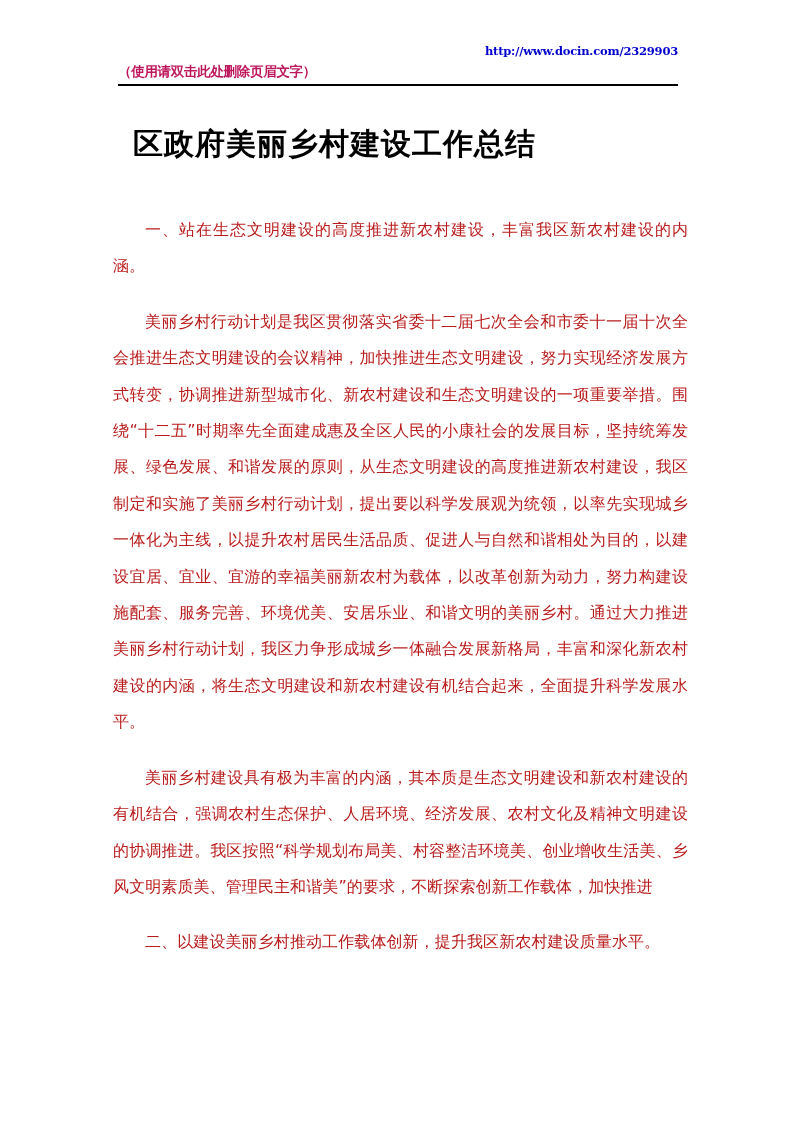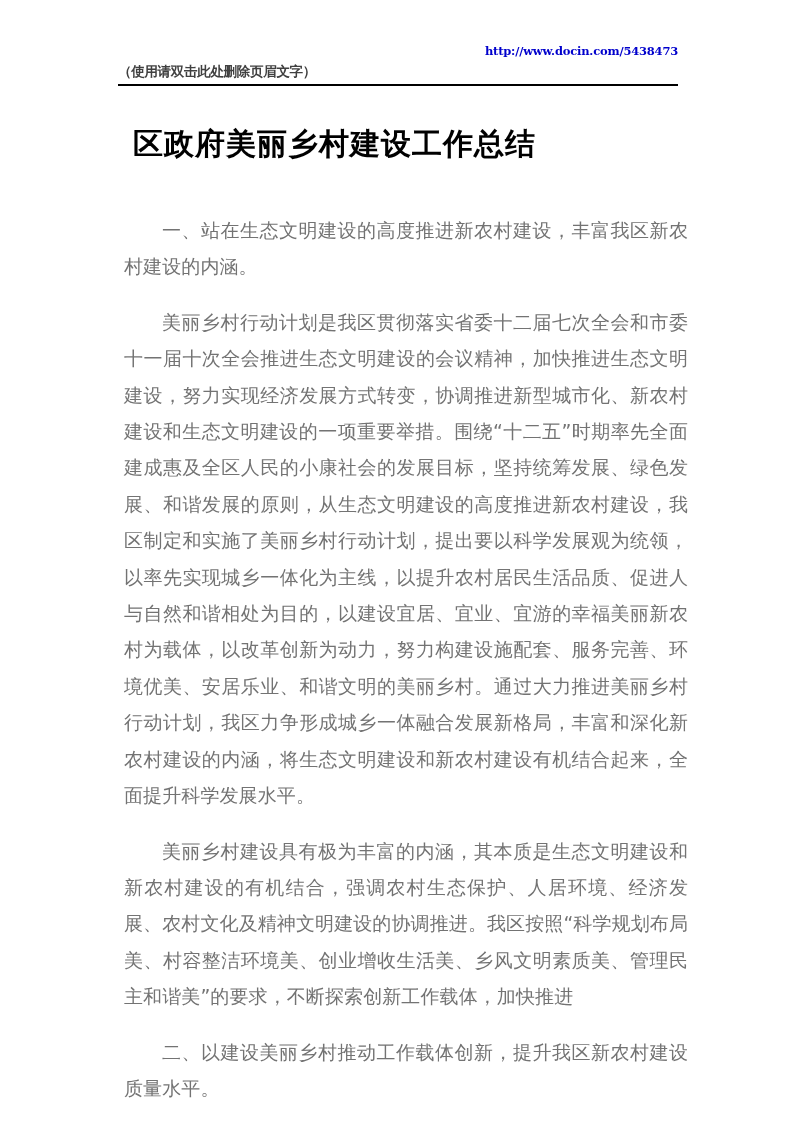--- a/index.html
+++ b/index.html
@@ -31,21 +31,21 @@
     border-bottom: 2px solid #000000;
     box-sizing: border-box;
   }
   .header-left {
     position: absolute;
     left: 0px;
     bottom: 3px;
     font-family: "DejaVu Sans", sans-serif;
     font-size: 13.5px;
     font-weight: bold;
-    color: #404040;
+    color: #be185d;
     letter-spacing: -0.3px;
     white-space: nowrap;
   }
   .header-right {
     position: absolute;
     right: 0px;
     top: 0px;
     text-align: right;
     white-space: nowrap;
   }
@@ -82,39 +82,39 @@
 
   
   .body-block {
     position: absolute;
     left: 113px;
     top: 212px;
     width: 575px;
   }
   .para {
     font-family: "DejaVu Sans", sans-serif;
-    font-size: 19px;
+    font-size: 16px;
     line-height: 36.4px;
     text-align: justify;
     text-justify: inter-ideograph;
     text-indent: 2em;
-    margin: 0 0 19px 11px;
-    color: #737373;
+    margin: 0 0 19px 0;
+    color: #b91c1c;
     letter-spacing: 0.1px;
   }
 </style>
 </head>
 <body>
 
 <div class="page">
 
   <div class="header">
     <div class="header-left">（使用请双击此处删除页眉文字）</div>
     <div class="header-right">
-      <div class="header-url">http://www.docin.com/5438473</div>
+      <div class="header-url">http://www.docin.com/2329903</div>
     </div>
   </div>
 
   <h1 class="doc-title">区政府美丽乡村建设工作总结</h1>
 
   <div class="body-block">
     <p class="para">一、站在生态文明建设的高度推进新农村建设，丰富我区新农村建设的内涵。</p>
     <p class="para">美丽乡村行动计划是我区贯彻落实省委十二届七次全会和市委十一届十次全会推进生态文明建设的会议精神，加快推进生态文明建设，努力实现经济发展方式转变，协调推进新型城市化、新农村建设和生态文明建设的一项重要举措。围绕“十二五”时期率先全面建成惠及全区人民的小康社会的发展目标，坚持统筹发展、绿色发展、和谐发展的原则，从生态文明建设的高度推进新农村建设，我区制定和实施了美丽乡村行动计划，提出要以科学发展观为统领，以率先实现城乡一体化为主线，以提升农村居民生活品质、促进人与自然和谐相处为目的，以建设宜居、宜业、宜游的幸福美丽新农村为载体，以改革创新为动力，努力构建设施配套、服务完善、环境优美、安居乐业、和谐文明的美丽乡村。通过大力推进美丽乡村行动计划，我区力争形成城乡一体融合发展新格局，丰富和深化新农村建设的内涵，将生态文明建设和新农村建设有机结合起来，全面提升科学发展水平。</p>
     <p class="para">美丽乡村建设具有极为丰富的内涵，其本质是生态文明建设和新农村建设的有机结合，强调农村生态保护、人居环境、经济发展、农村文化及精神文明建设的协调推进。我区按照“科学规划布局美、村容整洁环境美、创业增收生活美、乡风文明素质美、管理民主和谐美”的要求，不断探索创新工作载体，加快推进</p>
     <p class="para">二、以建设美丽乡村推动工作载体创新，提升我区新农村建设质量水平。</p>

